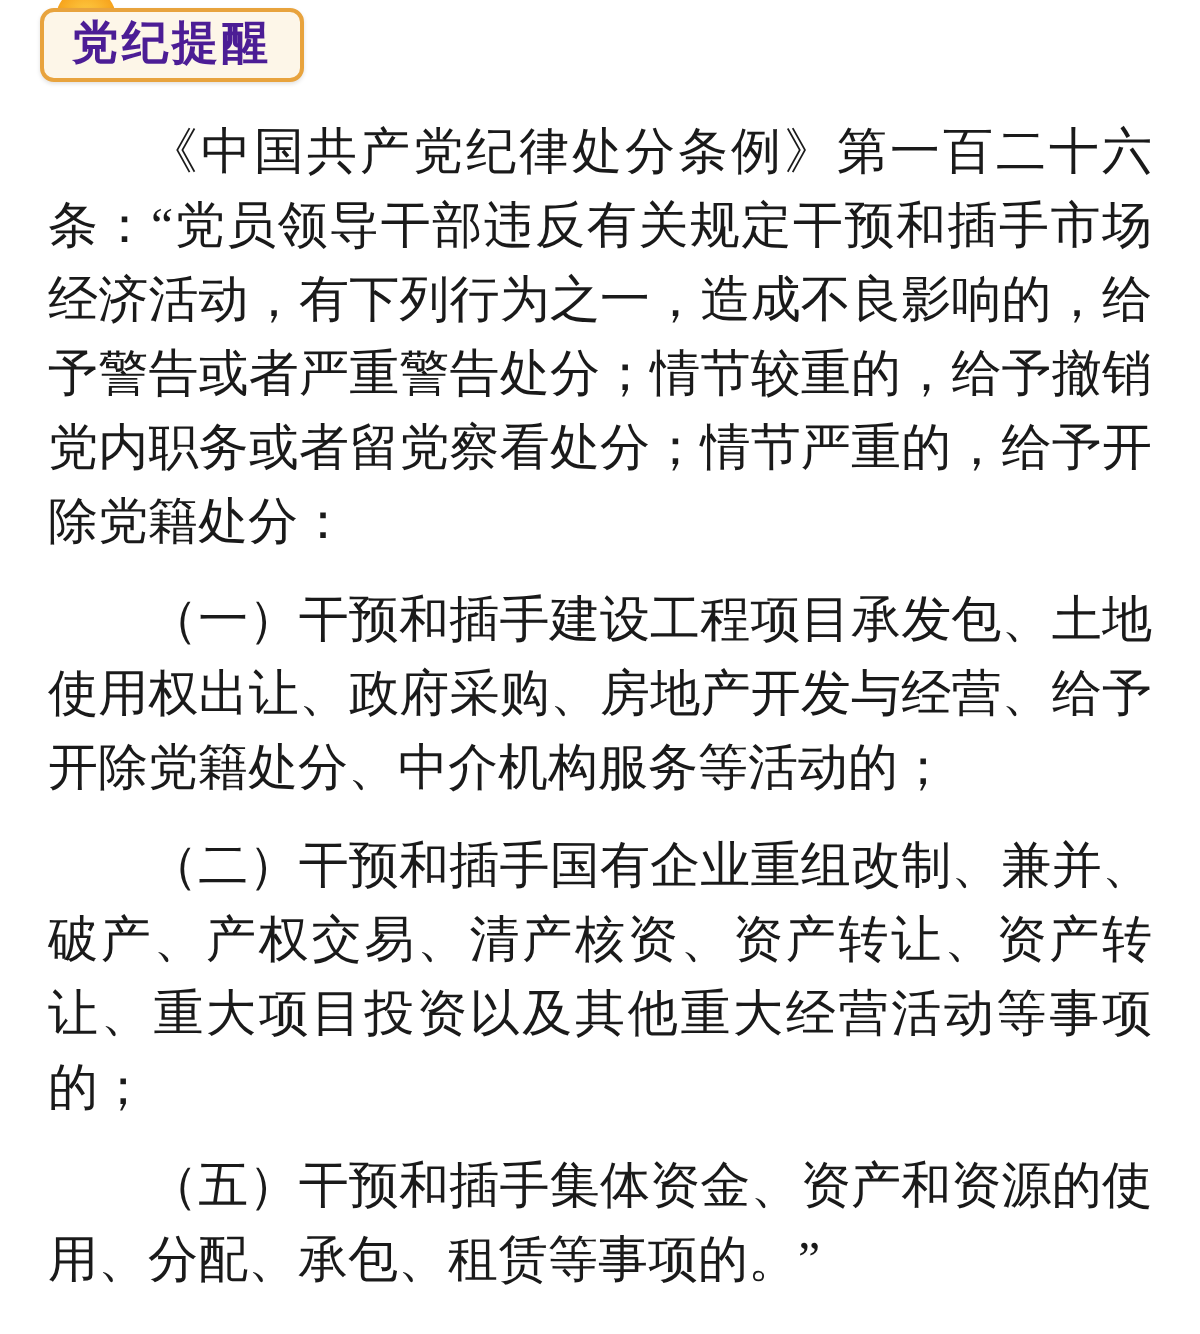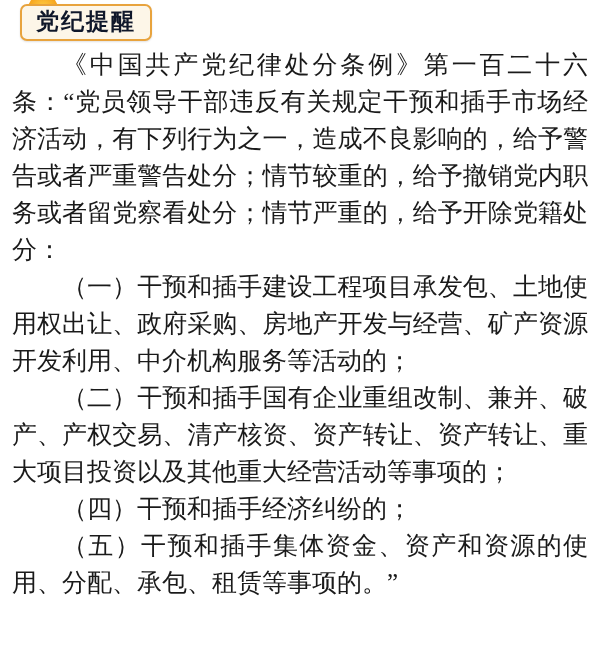--- a/index.html
+++ b/index.html
@@ -34,21 +34,21 @@
     border: 2px solid #e8a33d;
     border-radius: 7px;
     background: #fdf6e8;
     box-shadow: 0 1px 2px rgba(0,0,0,0.12);
   }
   .badge-text {
     font-family: "Liberation Sans", "DejaVu Sans", sans-serif;
     font-weight: bold;
     font-size: 23px;
     letter-spacing: 2px;
-    color: #0f172a;
+    color: #4c1d95;
     line-height: 1.1;
   }
   .sun {
     position: absolute;
     left: 28px;
     top: -6px;
     width: 30px;
     height: 16px;
     overflow: hidden;
     z-index: -1;
@@ -65,37 +65,36 @@
   }
   
   .body-text {
     padding: 0 12px 0 12px;
     font-size: 25px;
     line-height: 37px;
     text-align: justify;
     text-justify: inter-ideograph;
   }
   .para {
-    margin: 0;
+    margin: 12px;
     text-indent: 2em;
   }
 </style>
 </head>
 <body>
 
 <div class="page">
 
   <div class="badge-wrap">
     <span class="sun"></span>
     <div class="badge">
       <span class="badge-text">党纪提醒</span>
     </div>
   </div>
 
   <div class="body-text">
     <p class="para">《中国共产党纪律处分条例》第一百二十六条：“党员领导干部违反有关规定干预和插手市场经济活动，有下列行为之一，造成不良影响的，给予警告或者严重警告处分；情节较重的，给予撤销党内职务或者留党察看处分；情节严重的，给予开除党籍处分：</p>
-    <p class="para">（一）干预和插手建设工程项目承发包、土地使用权出让、政府采购、房地产开发与经营、矿产资源开发利用、中介机构服务等活动的；</p>
+    <p class="para">（一）干预和插手建设工程项目承发包、土地使用权出让、政府采购、房地产开发与经营、给予开除党籍处分、中介机构服务等活动的；</p>
     <p class="para">（二）干预和插手国有企业重组改制、兼并、破产、产权交易、清产核资、资产转让、资产转让、重大项目投资以及其他重大经营活动等事项的；</p>
-    <p class="para">（四）干预和插手经济纠纷的；</p>
     <p class="para">（五）干预和插手集体资金、资产和资源的使用、分配、承包、租赁等事项的。”</p>
   </div>
 
 </div>
 
 </body></html>

